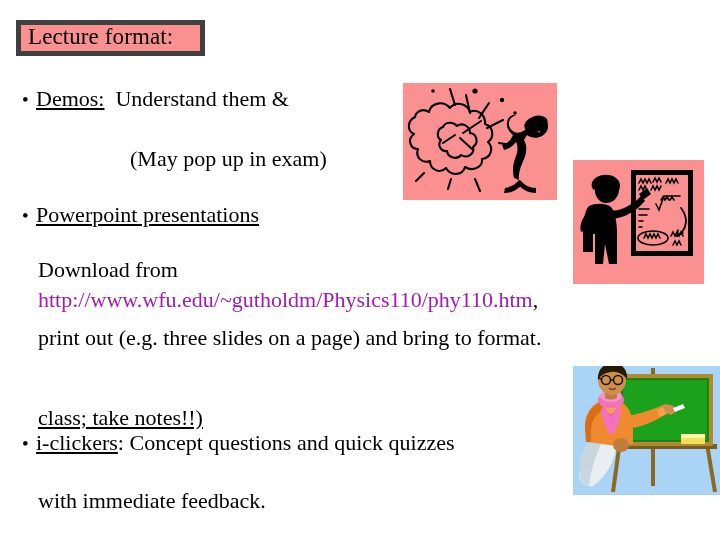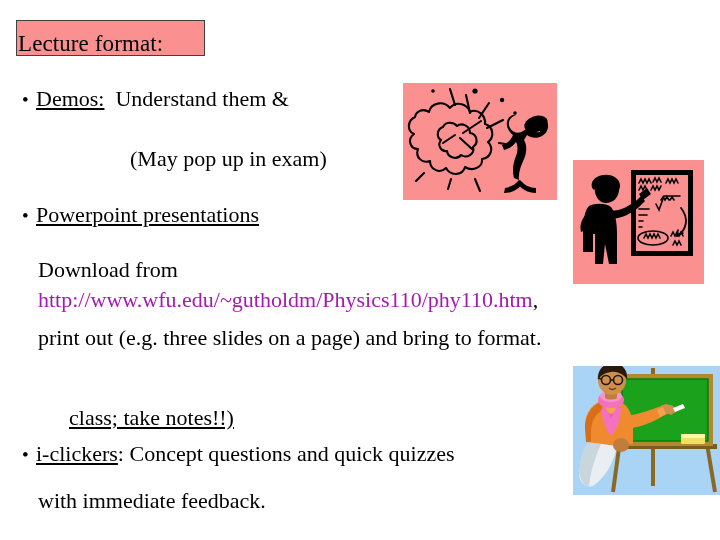--- a/index.html
+++ b/index.html
@@ -17,25 +17,25 @@
   }
 
   
   #title-box {
     position: absolute;
     left: 16px;
     top: 20px;
     width: 189px;
     height: 36px;
     background: #fa9090;
-    border: 1px solid #404040;
+    border: 5px solid #404040;
     box-sizing: border-box;
     display: flex;
-    align-items: flex-end;
-    padding-left: 1px;
+    align-items: flex-start;
+    padding-left: 7px;
   }
   #title-box .title-text {
     font-size: 23px;
     line-height: 1;
     letter-spacing: 0.1px;
     white-space: nowrap;
   }
 
   
   #content {
@@ -65,23 +65,23 @@
   #l-demos        { left: 22px;  top: 87px;  }
   #l-demos2       { left: 130px; top: 117px; }
   #l-demos3       { left: 130px; top: 147px; }
 
   #l-ppt          { left: 22px;  top: 203px; }
   #l-dl1          { left: 38px;  top: 258px; }
   #l-dl2          { left: 38px;  top: 288px; }
   #l-dl3          { left: 38px;  top: 326px; }
 
   #l-wb1          { left: 22px;  top: 374px; }
-  #l-wb2          { left: 38px;  top: 406px; margin-left: 31px; }
-
-  #l-ic1          { left: 22px;  top: 442px; font-family: Liberation Serif, serif; }
+  #l-wb2          { left: 38px;  top: 406px; }
+
+  #l-ic1          { left: 22px;  top: 431px; font-family: Liberation Serif, serif; }
   #l-ic2          { left: 38px;  top: 489px; }
 
   
   .clip {
     position: absolute;
     overflow: hidden;
   }
   #clip-explosion {
     left: 403px;
     top: 83px;

